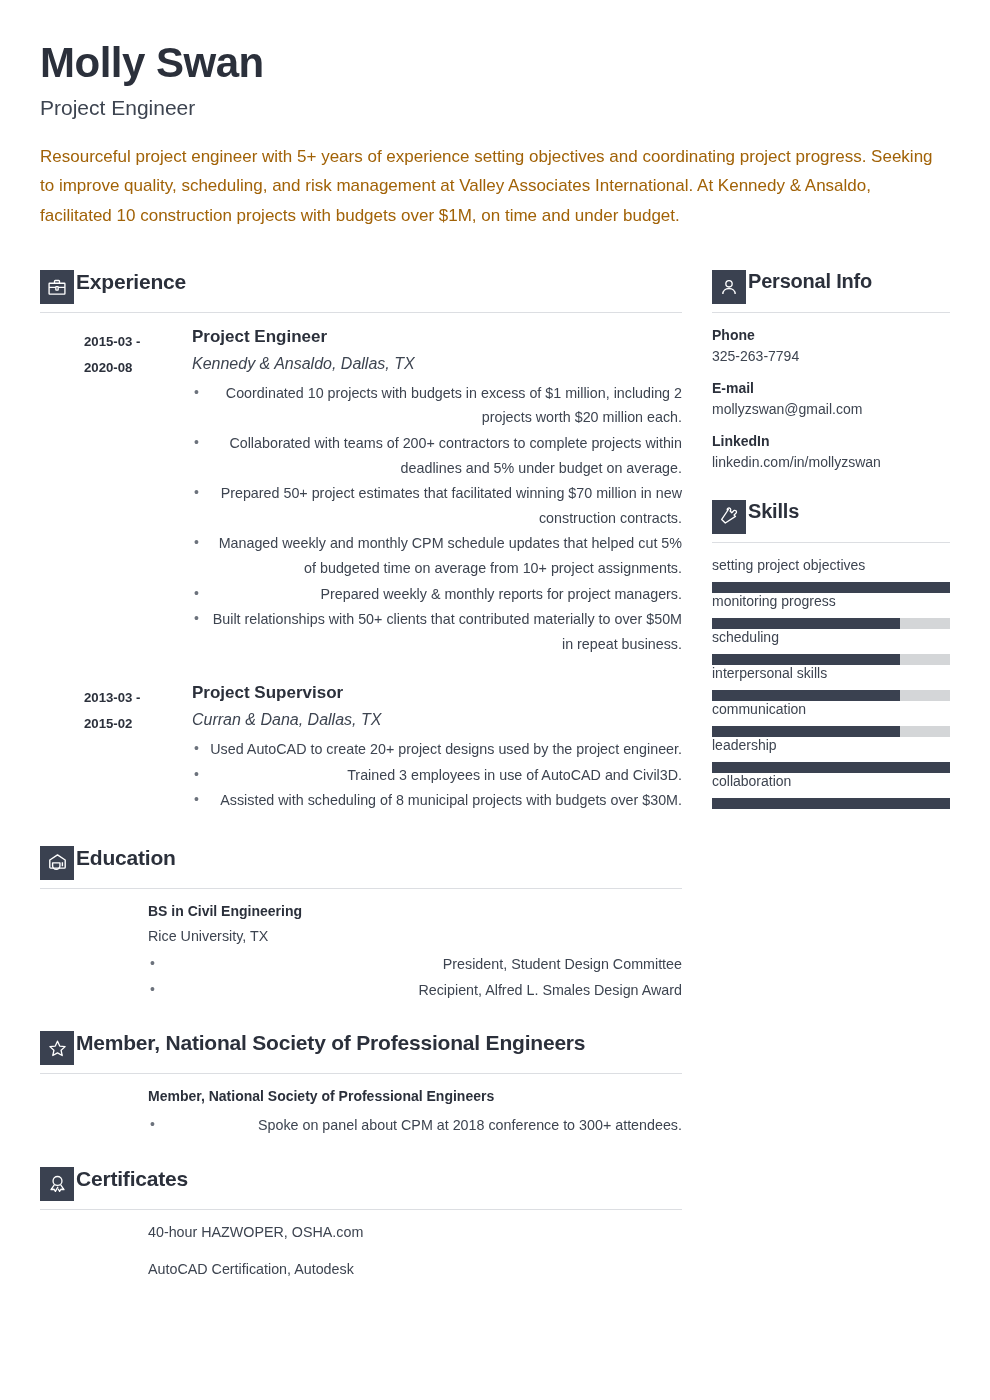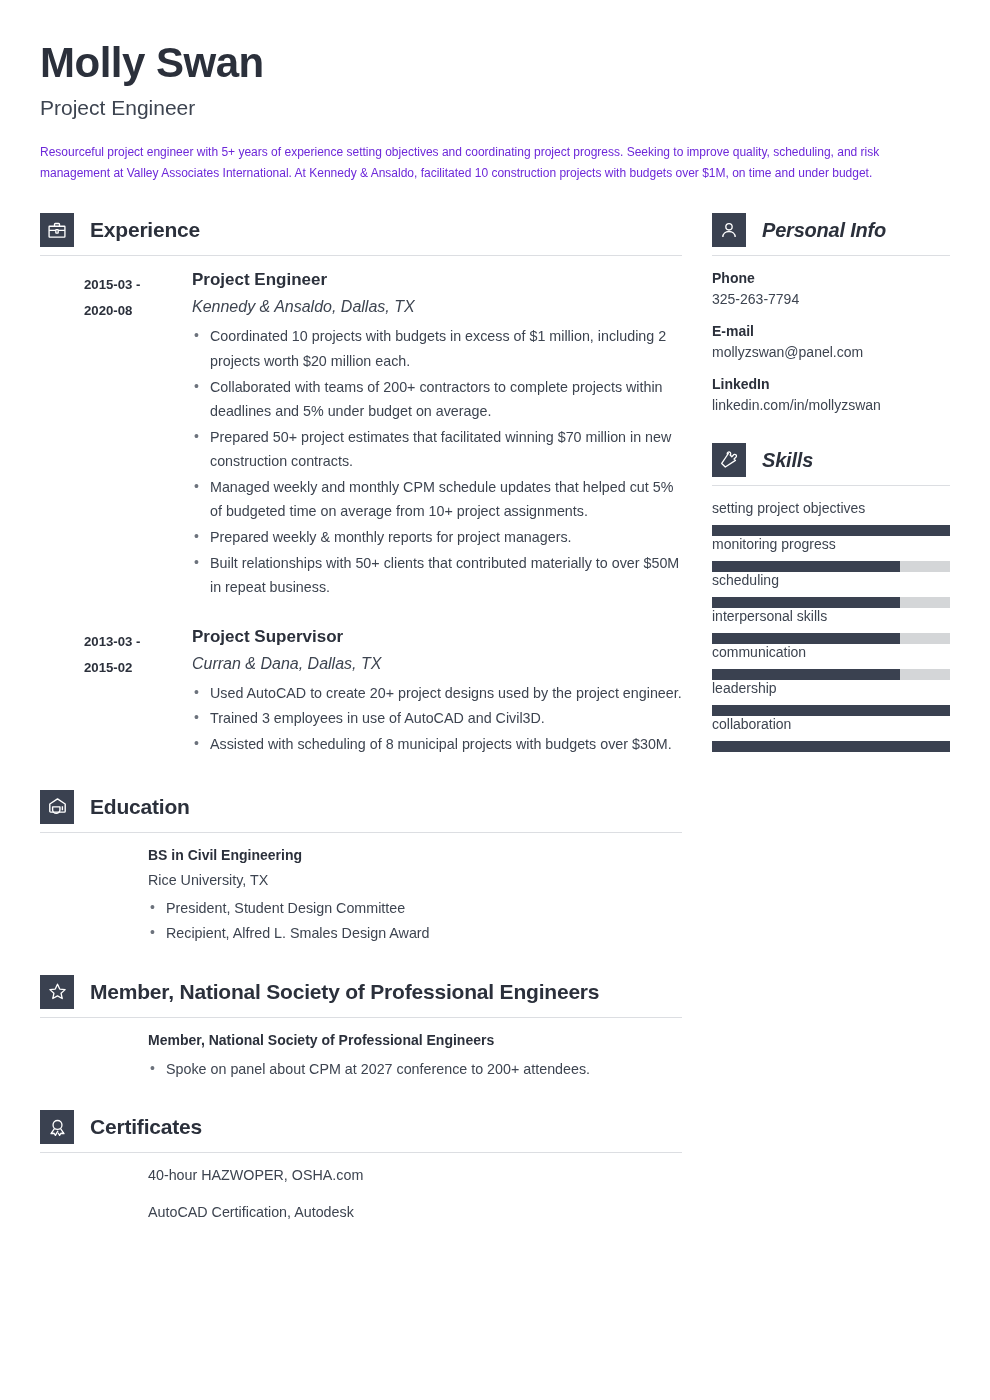--- a/index.html
+++ b/index.html
@@ -24,58 +24,57 @@
     line-height: 1.1;
     margin-bottom: 10px;
   }
   .job-title {
     font-size: 21px;
     font-weight: normal;
     color: #3d4450;
     margin-bottom: 22px;
   }
   .summary {
-    font-size: 12px;
+    font-size: 17px;
     line-height: 1.72;
-    color: #6d28d9;
+    color: #a16207;
     max-width: 905px;
-    margin-bottom: 30px;
+    margin-bottom: 40px;
   }
 
   
   .columns { display: flex; align-items: flex-start; }
   .col-left  { width: 642px; flex: 0 0 642px; }
   .col-right { width: 238px; flex: 0 0 238px; margin-left: 30px; }
 
   
   .section-head {
     display: flex;
-    align-items: center;
-    gap: 16px;
+    gap: 2px;
     padding-bottom: 8px;
   }
   .sec-icon {
     width: 34px; height: 34px;
     background: #3a4150;
     flex: 0 0 34px;
     display: flex; align-items: center; justify-content: center;
   }
   .sec-icon svg { display: block; }
   .sec-title {
     font-size: 21px;
     font-weight: bold;
     color: #2b303b;
     letter-spacing: -0.2px;
     white-space: nowrap;
   }
   .sec-rule {
     border-bottom: 1px solid #dcdee2;
     margin-bottom: 14px;
   }
-  .col-right .sec-title { font-size: 20px; font-style: italic; }
+  .col-right .sec-title { font-size: 20px; }
 
   
   .entry { display: flex; margin-bottom: 4px; margin-left: 44px; }
   .entry-dates {
     width: 108px; flex: 0 0 108px;
     font-size: 13.2px;
     font-weight: bold;
     color: #2b303b;
     line-height: 1.95;
     padding-top: 2px;
@@ -86,21 +85,21 @@
     font-weight: bold;
     color: #2b303b;
     margin-bottom: 8px;
   }
   .entry-org {
     font-size: 16px;
     font-style: italic;
     color: #3d4450;
     margin-bottom: 8px;
   }
-  ul.bullets { list-style: none; }
+  ul.bullets { list-style: none; text-align: right; }
   ul.bullets li {
     position: relative;
     padding-left: 18px;
     font-size: 14.3px;
     line-height: 1.72;
     color: #3d4450;
     margin-bottom: 1px;
   }
   ul.bullets li::before {
     content: "•";
@@ -263,21 +262,21 @@
             <svg width="21" height="21" viewBox="0 0 24 24" fill="none" stroke="#fff" stroke-width="1.5" stroke-linejoin="round">
               <path d="M12 3.6l2.55 5.65 6.15.62-4.6 4.13 1.3 6.05L12 16.95l-5.4 3.1 1.3-6.05-4.6-4.13 6.15-.62z"></path>
             </svg>
           </span>
           <h2 class="sec-title">Member, National Society of Professional Engineers</h2>
         </div>
         <div class="sec-rule"></div>
         <div class="indent-body">
           <div class="sub-title">Member, National Society of Professional Engineers</div>
           <ul class="bullets">
-            <li>Spoke on panel about CPM at 2027 conference to 200+ attendees.</li>
+            <li>Spoke on panel about CPM at 2018 conference to 300+ attendees.</li>
           </ul>
         </div>
       </section>
 
       <div class="gap-lg"></div>
 
       <section>
         <div class="section-head">
           <span class="sec-icon">
             <svg width="21" height="21" viewBox="0 0 24 24" fill="none" stroke="#fff" stroke-width="1.5" stroke-linejoin="round">
@@ -310,21 +309,21 @@
           <h2 class="sec-title">Personal Info</h2>
         </div>
         <div class="sec-rule"></div>
 
         <div>
           <div class="pi-label">Phone</div>
           <div class="pi-value">325-263-7794</div>
         </div>
         <div>
           <div class="pi-label">E-mail</div>
-          <div class="pi-value">mollyzswan@panel.com</div>
+          <div class="pi-value">mollyzswan@gmail.com</div>
         </div>
         <div>
           <div class="pi-label">LinkedIn</div>
           <div class="pi-value">linkedin.com/in/mollyzswan</div>
         </div>
       </section>
 
       <div class="gap-sm"></div>
 
       <section>

